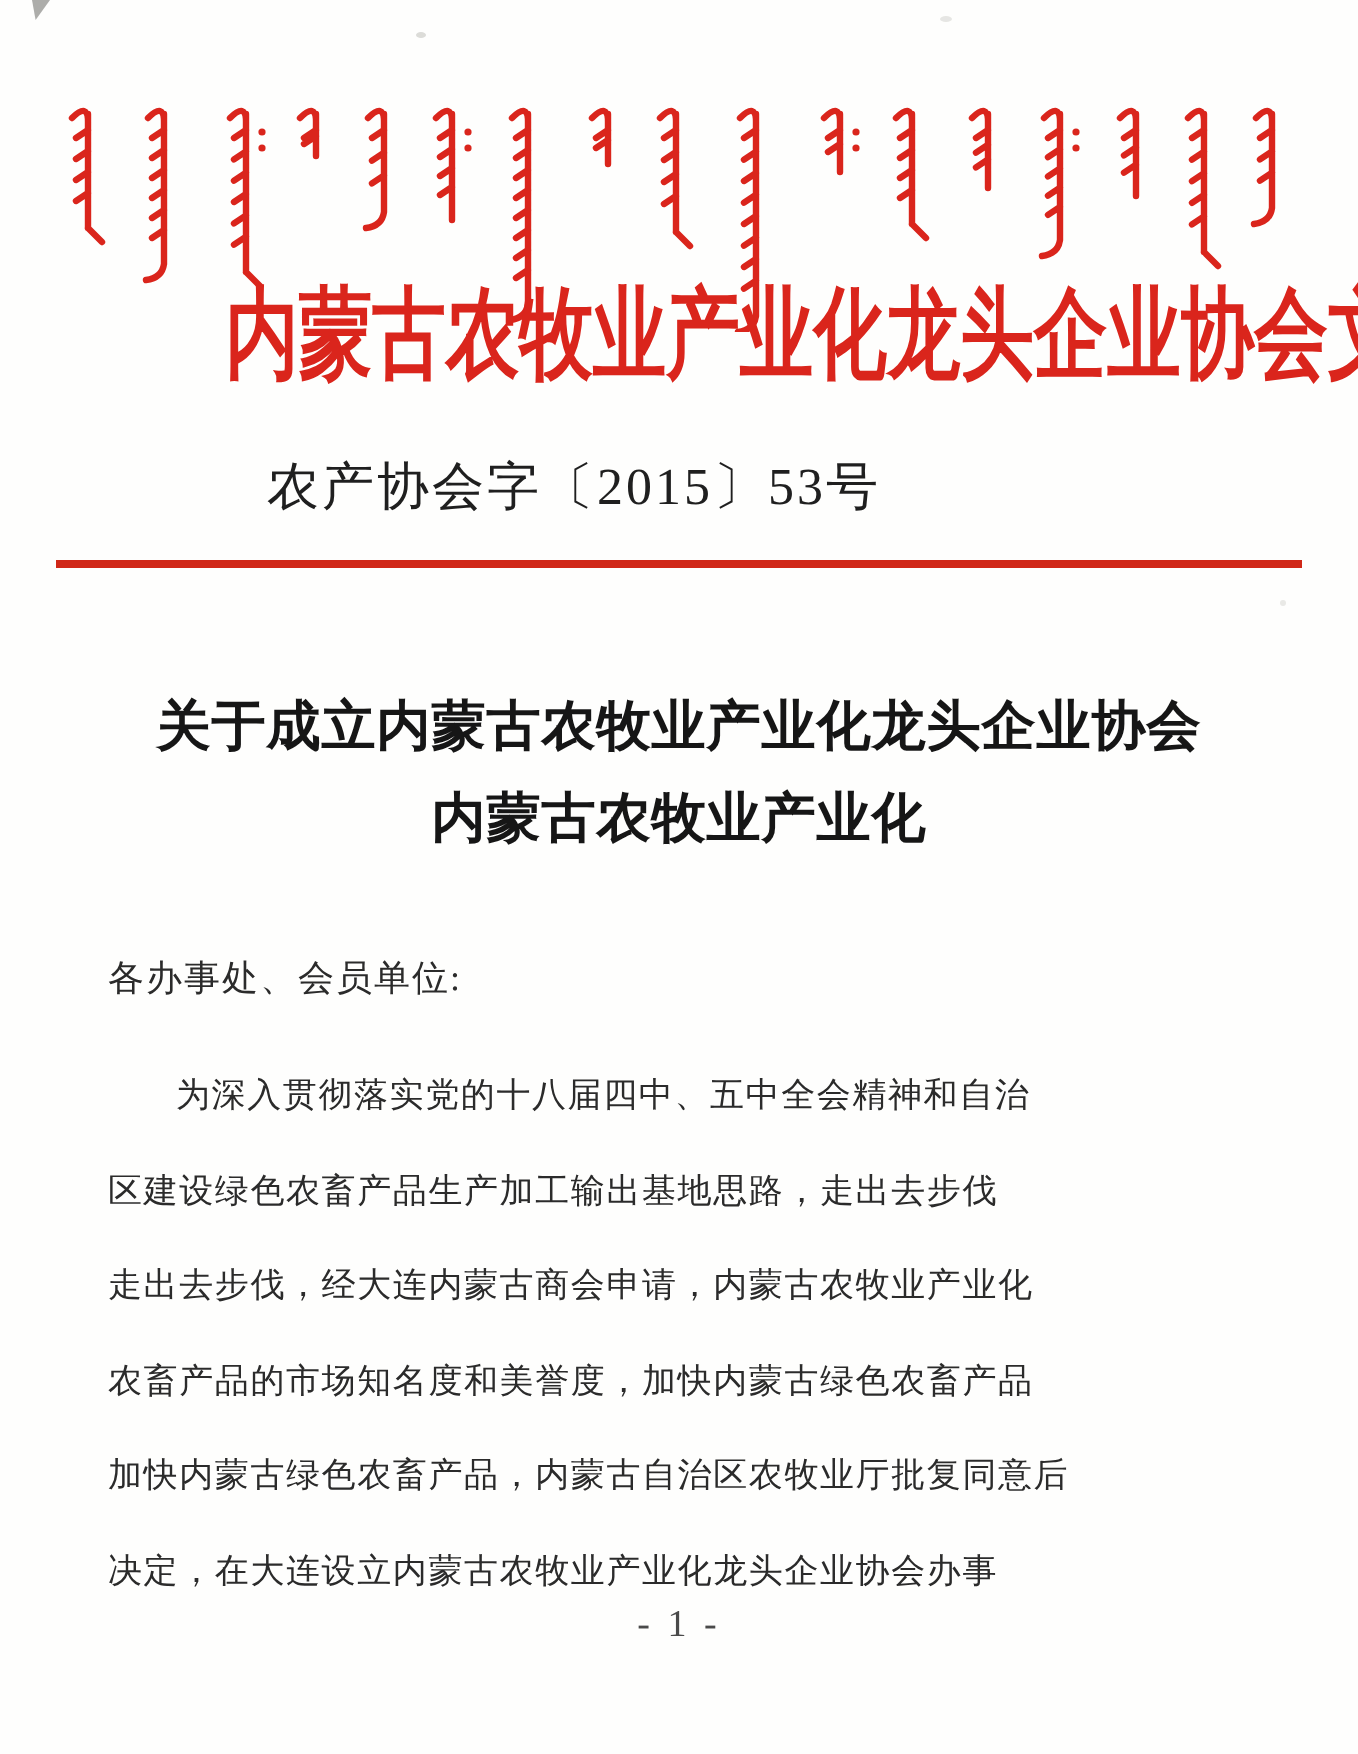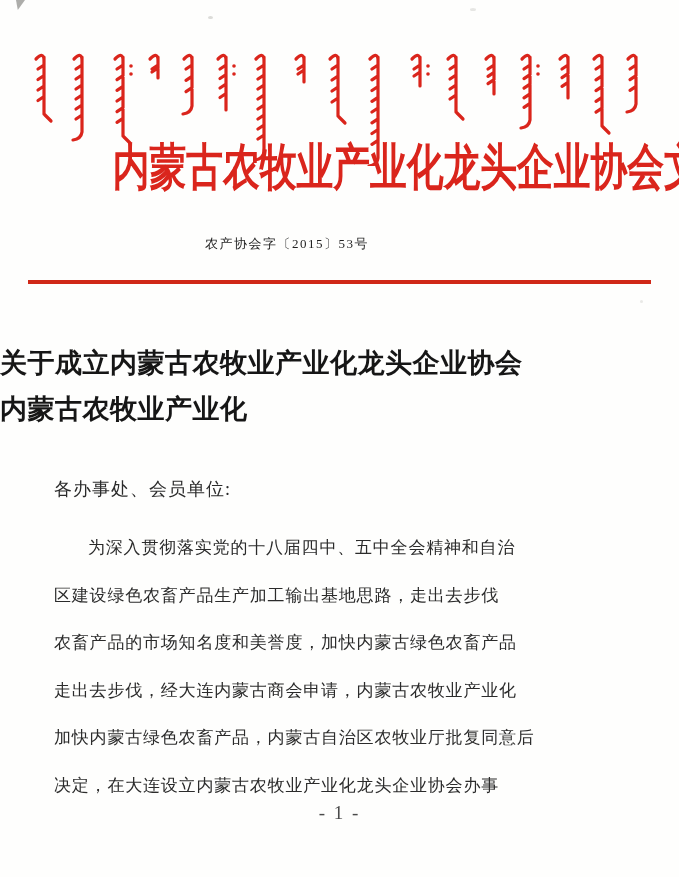--- a/index.html
+++ b/index.html
@@ -32,30 +32,31 @@
     display:inline-block;
     font-size:50px;line-height:62px;font-weight:700;
     color:var(--header_red);
     transform:scaleX(0.735);
     transform-origin:50% 50%;
     letter-spacing:0px;
   }
   .doc-number{
     position:absolute;top:230px;left:0;width:574px;
     text-align:center;
-    font-size:13px;line-height:28px;
+    font-size:26px;line-height:28px;
     color:var(--text_black);
     letter-spacing:1.5px;
   }
   .red-rule{
     position:absolute;top:280px;left:28px;width:623px;height:4px;
     background:var(--rule_red);
   }
   .doc-title{
     position:absolute;top:340px;left:0;width:679px;
+    text-align:center;
     font-weight:700;
     font-size:27px;line-height:46px;
     color:#161616;
     letter-spacing:0.5px;
   }
   .salutation{
     position:absolute;top:474px;left:54px;right:28px;
     font-size:18px;line-height:30px;
     color:var(--body_gray);
     letter-spacing:1px;
@@ -135,21 +136,21 @@
   <div class="doc-title">
     <div>关于成立内蒙古农牧业产业化龙头企业协会</div>
     <div>内蒙古农牧业产业化</div>
   </div>
 
   <div class="salutation">各办事处、会员单位:</div>
 
   <div class="body-paragraph">
     <div class="line first">为深入贯彻落实党的十八届四中、五中全会精神和自治</div>
     <div class="line">区建设绿色农畜产品生产加工输出基地思路，走出去步伐</div>
+    <div class="line">走出去步伐，经大连内蒙古商会申请，内蒙古农牧业产业化</div>
     <div class="line">农畜产品的市场知名度和美誉度，加快内蒙古绿色农畜产品</div>
-    <div class="line">走出去步伐，经大连内蒙古商会申请，内蒙古农牧业产业化</div>
     <div class="line">加快内蒙古绿色农畜产品，内蒙古自治区农牧业厅批复同意后</div>
     <div class="line">决定，在大连设立内蒙古农牧业产业化龙头企业协会办事</div>
   </div>
 
   <div class="page-number">- 1 -</div>
 
 </div>
 
 </body></html>

